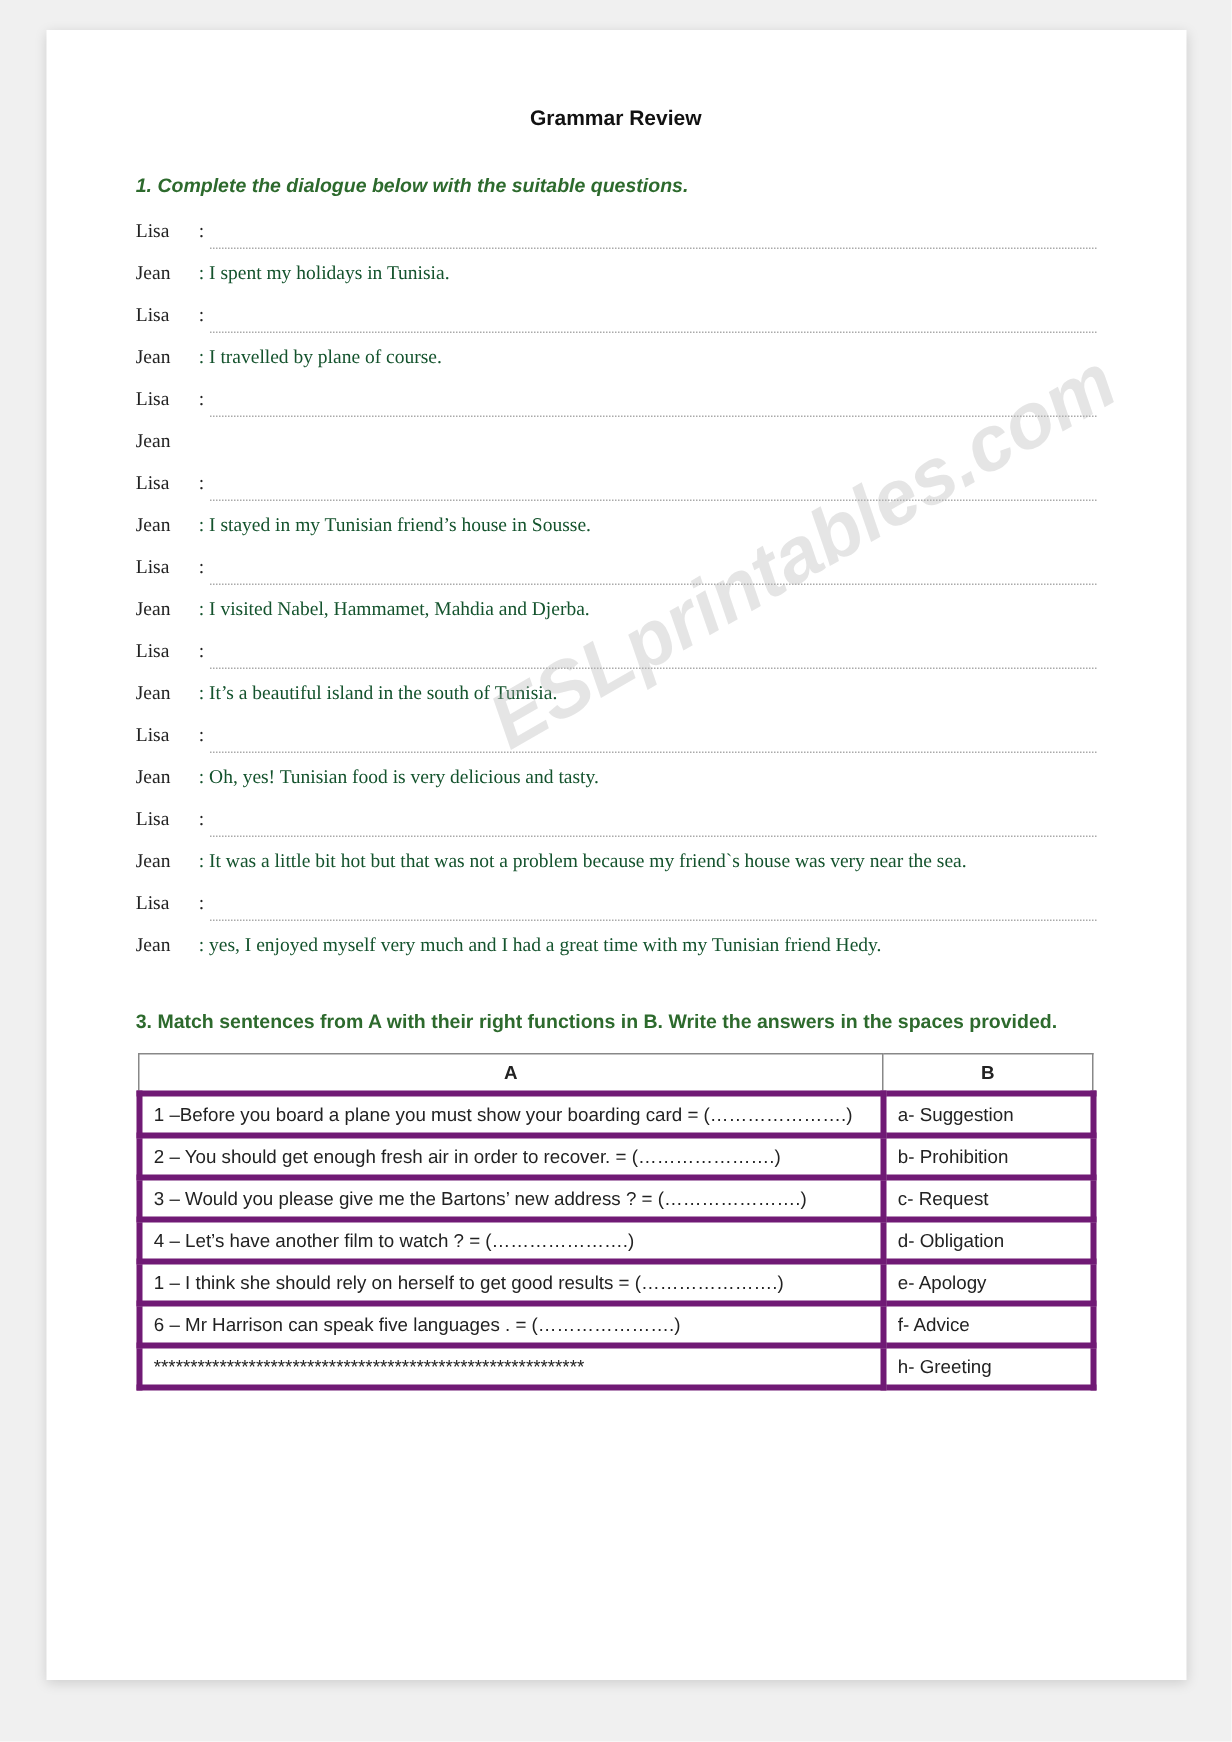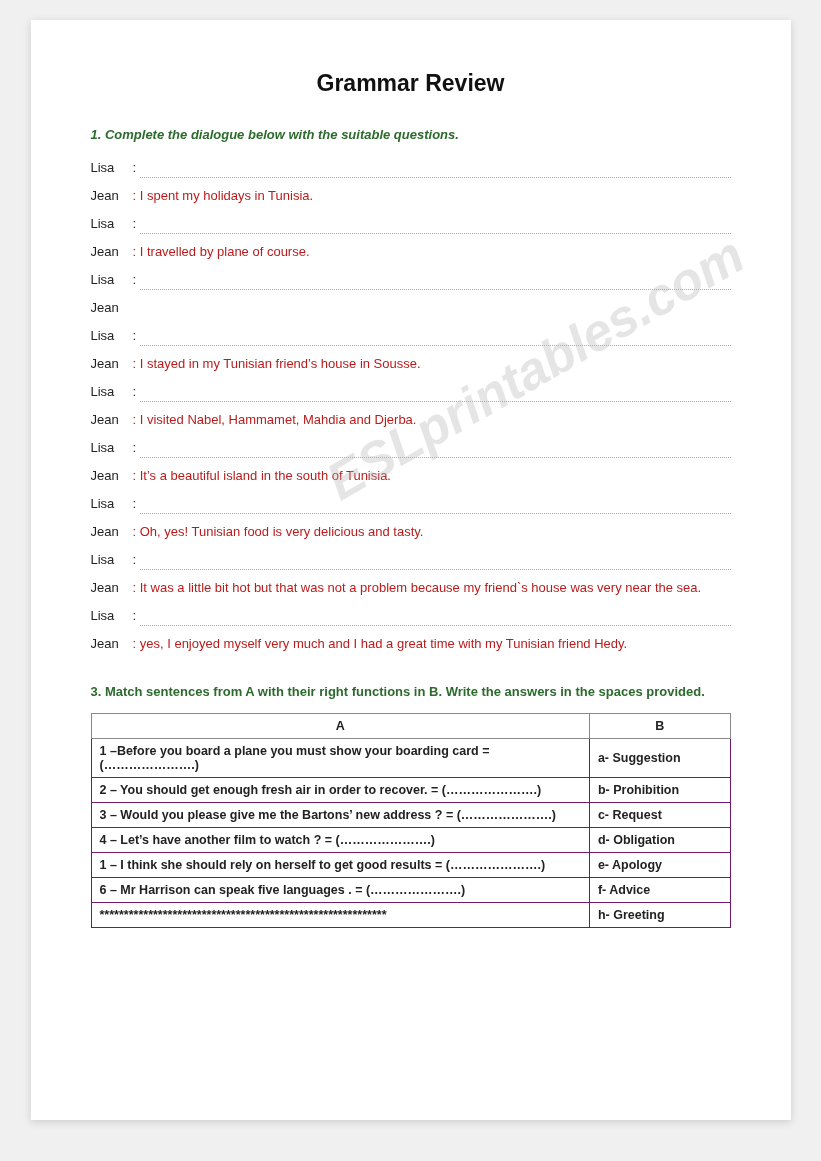--- a/index.html
+++ b/index.html
@@ -28,40 +28,41 @@
       color: rgba(180,180,180,0.35);
       font-style: italic;
       font-weight: bold;
       transform: rotate(-30deg);
       pointer-events: none;
       white-space: nowrap;
       line-height: 1.1;
     }
     .title {
       text-align: center;
-      font-size: 23px;
+      font-size: 14px;
       font-weight: bold;
       margin-bottom: 30px;
       color: #111;
     }
     .section-heading {
       font-style: italic;
       font-weight: bold;
       color: #2d6a2d;
       margin-bottom: 14px;
       font-size: 13px;
     }
     .dialogue-section {
       margin-bottom: 30px;
     }
     .dialogue-row {
       display: flex;
-      align-items: center;
+      align-items: flex-start;
       margin-bottom: 6px;
       min-height: 22px;
+      font-family: Liberation Serif, serif;
     }
     .speaker {
       width: 42px;
       min-width: 42px;
       font-size: 13px;
       color: #222;
       padding-top: 1px;
     }
     .colon {
       margin-right: 4px;
@@ -70,21 +71,21 @@
       padding-top: 1px;
     }
     .answer-line {
       flex: 1;
       border-bottom: 1px dotted #aaa;
       min-height: 18px;
       margin-top: 3px;
     }
     .jean-text {
       font-size: 13px;
-      color: #b91c1c;
+      color: #14532d;
       flex: 1;
       padding-top: 1px;
     }
     .section3-heading {
       font-weight: bold;
       color: #2d6a2d;
       margin-bottom: 14px;
       font-size: 13px;
     }
     .match-table {
@@ -93,24 +94,23 @@
       font-size: 12.5px;
     }
     .match-table th {
       border: 1px solid #888;
       padding: 5px 8px;
       text-align: center;
       font-weight: bold;
       background: #fff;
     }
     .match-table td {
-      border: 1px solid #701a75;
+      border: 4px solid #701a75;
       padding: 5px 8px;
       vertical-align: middle;
-      font-weight: bold;
     }
     .match-table .col-a {
       width: 78%;
     }
     .match-table .col-b {
       width: 22%;
     }
   </style>
 </head>
 <body>

